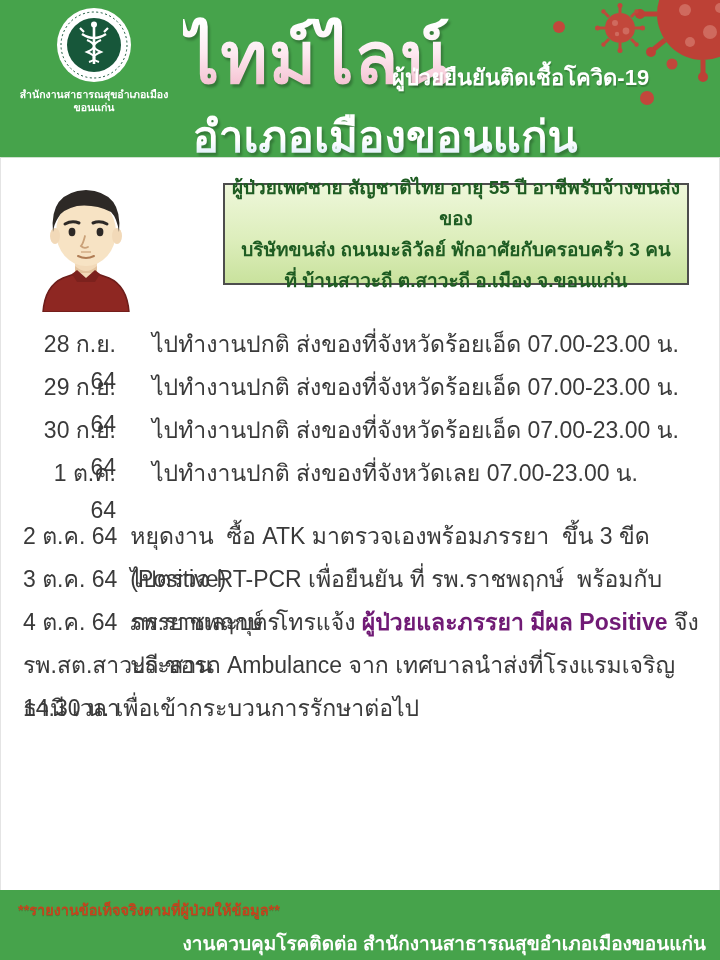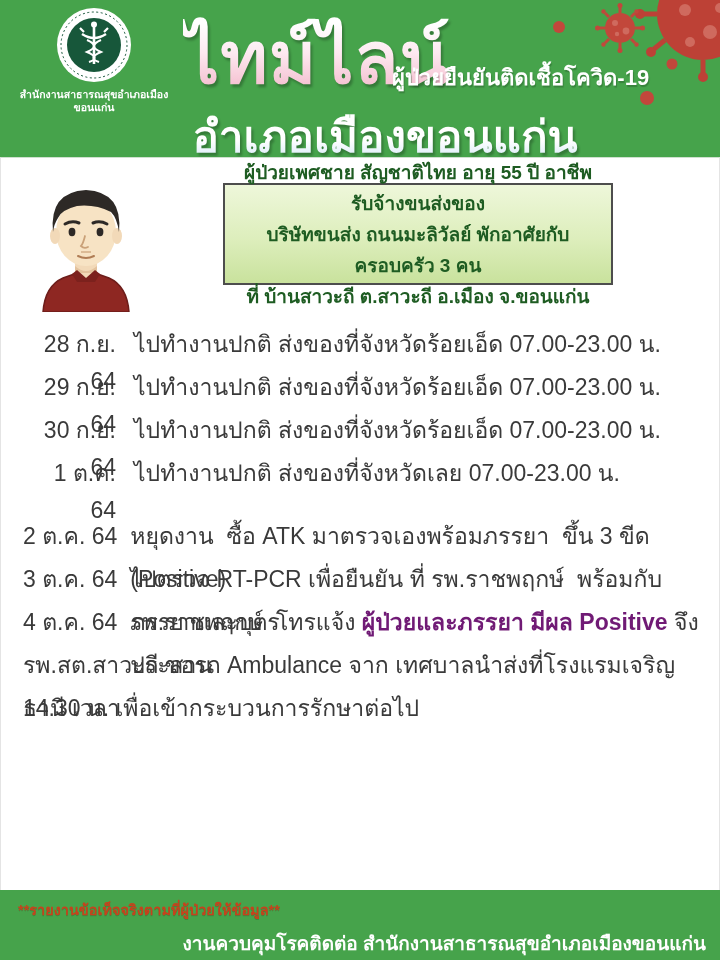--- a/index.html
+++ b/index.html
@@ -46,34 +46,34 @@
   }
   .virus-decor { position:absolute; right:0; top:0; width:175px; height:125px; }
   
   .content {
     position:absolute; left:0; top:157px; width:720px; height:733px;
     background:#ffffff; border-left:1px solid #e4e4e4; border-right:1px solid #e4e4e4;
     border-top:1px solid #cfe0cf;
   }
   .avatar-wrap { position:absolute; left:24px; top:16px; width:122px; height:138px; }
   .patient-box {
-    position:absolute; left:222px; top:25px; width:390px; height:102px;
+    position:absolute; left:222px; top:25px; width:466px; height:102px;
     background:linear-gradient(180deg,#eef7da 0%,#ddeebc 55%,#c9e29d 100%);
     border:2px solid #4d4d4d;
     display:flex; flex-direction:column; justify-content:center;
     text-align:center; padding:4px 6px;
   }
   .patient-box .pline {
     color:#1e5c22; font-size:19px; font-weight:bold; line-height:31px;
   }
   .timeline-1 { position:absolute; left:25px; top:168px; width:680px; }
   .timeline-1 .row { display:flex; height:43px; line-height:37px;
     font-size:23px; color:#3a3a3a; }
   .timeline-1 .date { width:90px; text-align:right; flex:none; }
-  .timeline-1 .desc { margin-left:18px; white-space:nowrap; }
+  .timeline-1 .desc { margin-left:36px; white-space:nowrap; }
   .timeline-2 { position:absolute; left:22px; top:357px; width:692px; }
   .timeline-2 .row { display:flex; height:43px; line-height:43px;
     font-size:23px; color:#3a3a3a; white-space:pre-wrap; }
   .timeline-2 .date { flex:none; margin-right:13px; }
   .timeline-2 .cont { display:block; }
   .hl { color:#701a75; font-weight:bold; }
   
   .footer {
     position:absolute; left:0; top:890px; width:720px; height:70px;
     background:#46a34b;

